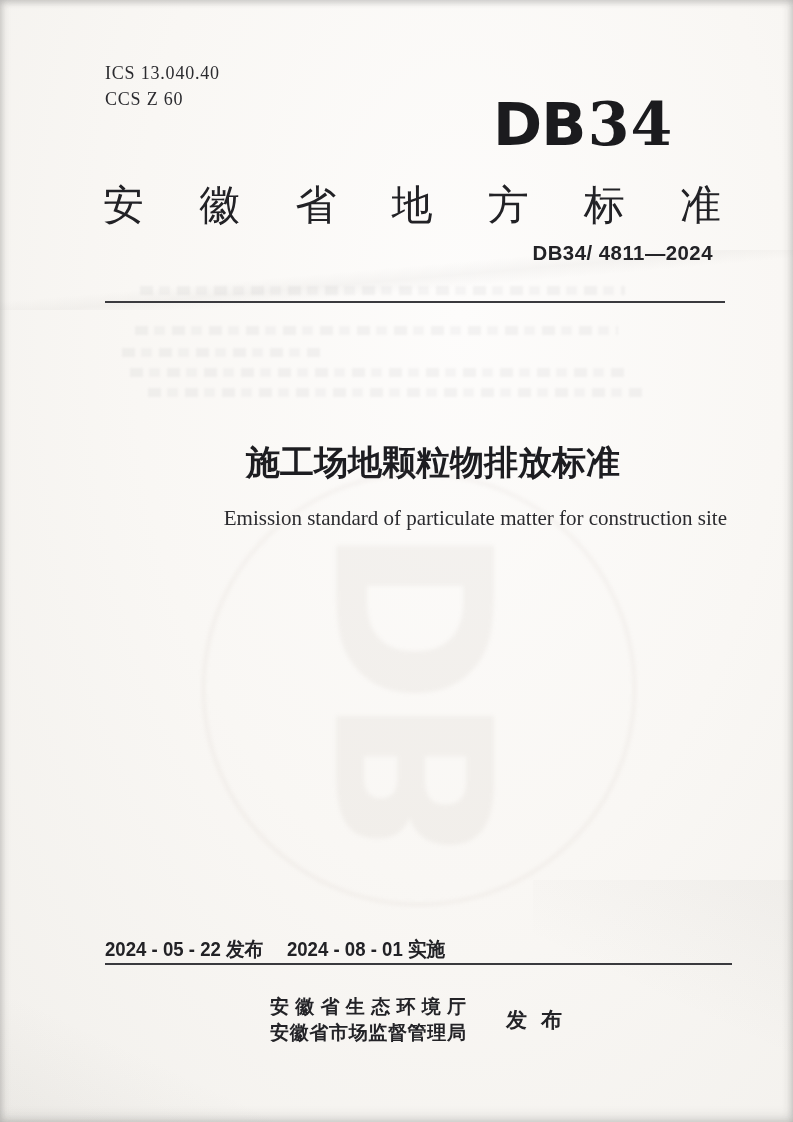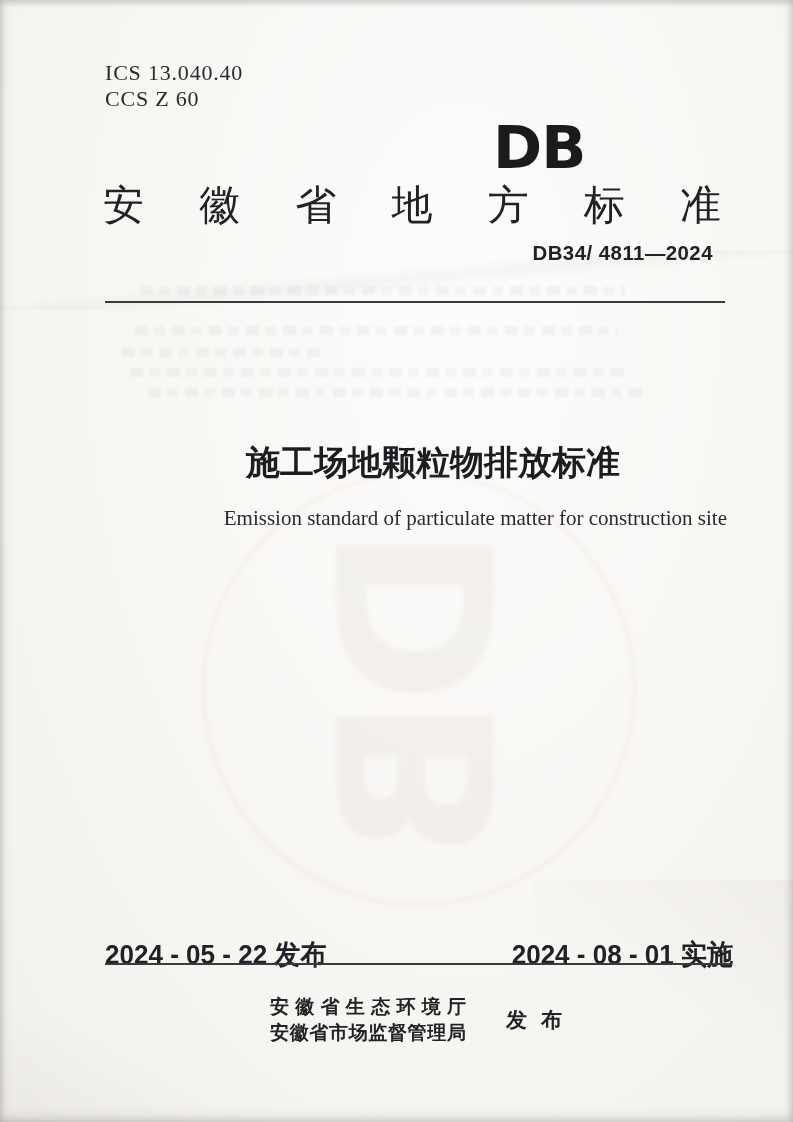--- a/index.html
+++ b/index.html
@@ -29,25 +29,25 @@
   .wrinkle.w1{left:0;top:250px;width:793px;height:60px;
     background:linear-gradient(175deg, transparent 40%, rgba(120,115,110,.05) 50%, transparent 60%);}
   .wrinkle.w2{left:0;top:1000px;width:380px;height:122px;
     background:linear-gradient(25deg, rgba(110,105,100,.06) 0%, transparent 45%);}
   .wrinkle.w3{right:0;top:880px;width:260px;height:242px;
     background:linear-gradient(205deg, rgba(110,105,100,.05) 0%, transparent 50%);}
 
   
   .codes{position:absolute;left:105px;top:60px;
     font-family:"Liberation Serif", serif;
-    font-size:22px;line-height:26px;letter-spacing:.8px;color:#2b2b2f;}
+    font-size:18px;line-height:26px;letter-spacing:.8px;color:#2b2b2f;}
 
   
   .logo{position:absolute;left:493px;top:94px;height:62px;
-    display:flex;align-items:flex-start;color:#1b1b1e;margin-top:23px;}
+    display:flex;align-items:flex-start;color:#1b1b1e;}
   .logo .db{
     font-family:"DejaVu Sans", sans-serif;
     font-weight:900;font-size:57px;line-height:60px;
     letter-spacing:-1px;
     transform:scale(1.04,1.02);transform-origin:left top;}
   .logo .num{
     font-family:"DejaVu Serif", serif;
     font-weight:700;font-size:60px;line-height:60px;
     letter-spacing:1px;margin-left:6px;
     transform:scaleY(1.0);}
@@ -90,22 +90,22 @@
     border-radius:50%;
     border:3px solid rgba(165,150,140,.10);
     filter:blur(2px);pointer-events:none;}
   .seal-ghost .wm{position:absolute;left:50%;top:50%;
     transform:translate(-50%,-50%) rotate(-90deg) scaleX(-1);
     font-family:"DejaVu Sans", sans-serif;font-weight:900;
     font-size:215px;color:rgba(150,142,132,.08);letter-spacing:-8px;}
 
   
   .dates{position:absolute;left:105px;top:936px;width:628px;
-    display:flex;justify-content:space-between;
-    font-size:28px;font-weight:700;color:#222226;}
+    display:flex;
+    font-size:20px;font-weight:700;color:#222226;}
   .dates .d{transform:scaleX(.93);letter-spacing:0;}
   .dates .d.left{transform-origin:left center;}
   .dates .d.right{transform-origin:right center;}
 
   
   .pub-row{position:absolute;left:105px;top:994px;width:622px;
     display:flex;justify-content:center;align-items:center;gap:40px;}
   .pub-lines{width:196px;font-size:19px;font-weight:700;
     line-height:26px;color:#232327;}
   .publish-label{width:56px;font-size:21px;font-weight:700;color:#232327;}
@@ -123,20 +123,21 @@
   <div class="wrinkle w2"></div>
   <div class="wrinkle w3"></div>
 
   <div class="codes">
     <div>ICS 13.040.40</div>
     <div>CCS Z 60</div>
   </div>
 
   <div class="logo">
     <span class="db">DB</span>
+    <span class="num">34</span>
   </div>
 
   <div class="category" data-char-justify="true">
       <span>安</span>
       <span>徽</span>
       <span>省</span>
       <span>地</span>
       <span>方</span>
       <span>标</span>
       <span>准</span>

